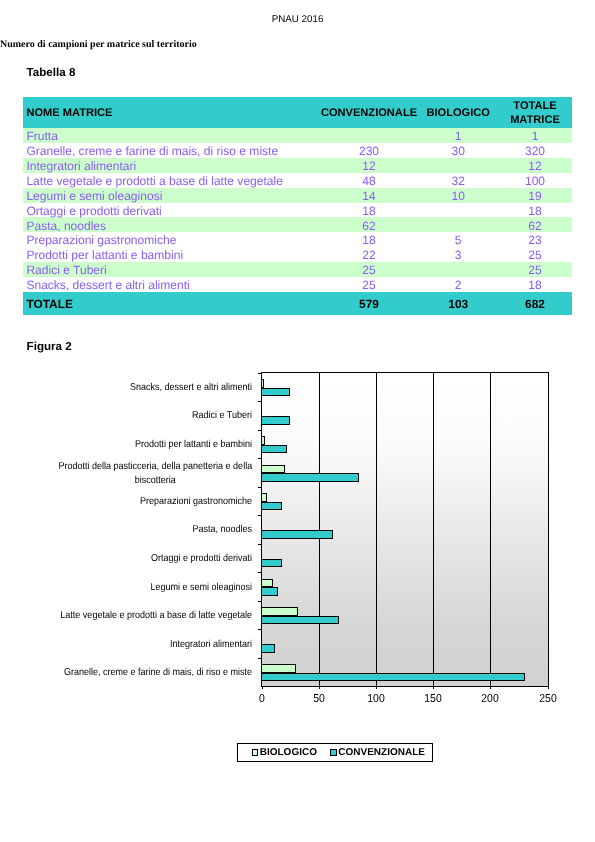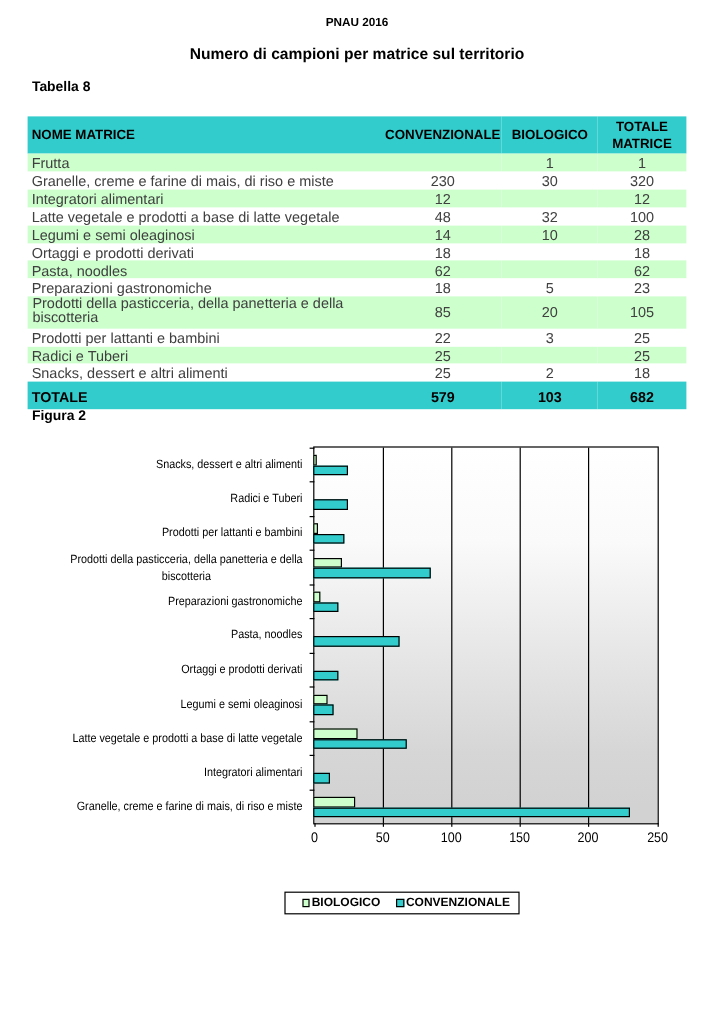--- a/index.html
+++ b/index.html
@@ -5,37 +5,37 @@
 <style>
   html,body{margin:0;padding:0;}
   body{width:595px;height:842px;background:#ffffff;
        font-family:"Liberation Sans",sans-serif;position:relative;overflow:hidden;
        -webkit-font-smoothing:antialiased;
        text-rendering:geometricPrecision;}
   .page{position:absolute;left:0;top:0;width:595px;height:842px;}
 
   
   #page-header{position:absolute;left:0;top:13.8px;width:595px;text-align:center;
-               font-size:9.8px;font-weight:bold;color:#000;line-height:12px;}
-  #doc-title{position:absolute;left:0;top:37px;width:595px;text-align:center;
-             font-size:13px;font-weight:bold;color:#000;line-height:16px;}
+               font-size:9.8px;font-weight:normal;color:#000;line-height:12px;}
+  #doc-title{position:absolute;left:0;top:37px;width:595px;text-align:left;
+             font-size:10px;font-weight:bold;color:#000;line-height:16px;font-family:Liberation Serif, serif;}
 
   
   #table-caption{position:absolute;left:26.6px;top:67px;font-size:11.6px;font-weight:bold;color:#000;line-height:12px;}
   #matrix-table{position:absolute;left:23px;top:97px;width:549px;border-collapse:collapse;
                 table-layout:fixed;}
   #matrix-table td,#matrix-table th{padding:0;margin:0;vertical-align:middle;box-sizing:border-box;}
   #matrix-table thead th{background:#33cccc;color:#000;font-size:11.1px;font-weight:bold;
                          height:31.4px;line-height:14.2px;padding-top:1.4px;padding-bottom:0;vertical-align:middle;}
   #matrix-table th.c-name{text-align:left;padding-left:3.4px;width:296.6px;}
   #matrix-table th.c-num{text-align:center;}
   #matrix-table th.c-conv{width:98.8px;}
   #matrix-table th.c-bio{width:79.6px;}
   #matrix-table th.c-tot{width:74px;}
-  #matrix-table tbody td{font-size:12.05px;color:#404040;height:11.85px;line-height:11.8px;padding-top:3.05px;padding-bottom:0;vertical-align:top;}
+  #matrix-table tbody td{font-size:12.05px;color:#8b5cf6;height:11.85px;line-height:11.8px;padding-top:3.05px;padding-bottom:0;vertical-align:top;}
   #matrix-table td.c-name{text-align:left;padding-left:3.4px;}
   #matrix-table td.c-num{text-align:center;}
   tr.alt td{background:#ccffcc;}
   tr.plain td{background:#ffffff;}
   #matrix-table tbody tr.tall td{height:26.6px;padding-top:0.4px;}
   #matrix-table tbody tr.tall td.c-num{vertical-align:middle;padding-top:0;line-height:12px;}
   #matrix-table tbody tr.tall td.c-name{padding-left:4px;}
   #matrix-table tfoot td{background:#33cccc;color:#000;font-size:11.9px;font-weight:bold;
                          height:23.1px;line-height:12px;padding-top:6.5px;padding-bottom:0;vertical-align:top;}
 
@@ -113,45 +113,39 @@
         <tr class="plain">
           <td class="c-name">Latte vegetale e prodotti a base di latte vegetale</td>
           <td class="c-num">48</td>
           <td class="c-num">32</td>
           <td class="c-num">100</td>
         </tr>
         <tr class="alt">
           <td class="c-name">Legumi e semi oleaginosi</td>
           <td class="c-num">14</td>
           <td class="c-num">10</td>
-          <td class="c-num">28</td>
+          <td class="c-num">19</td>
         </tr>
         <tr class="plain">
           <td class="c-name">Ortaggi e prodotti derivati</td>
           <td class="c-num">18</td>
           <td class="c-num"></td>
           <td class="c-num">18</td>
         </tr>
         <tr class="alt">
           <td class="c-name">Pasta, noodles</td>
           <td class="c-num">62</td>
           <td class="c-num"></td>
           <td class="c-num">62</td>
         </tr>
         <tr class="plain">
           <td class="c-name">Preparazioni gastronomiche</td>
           <td class="c-num">18</td>
           <td class="c-num">5</td>
           <td class="c-num">23</td>
-        </tr>
-        <tr class="alt tall">
-          <td class="c-name">Prodotti della pasticceria, della panetteria e della biscotteria</td>
-          <td class="c-num">85</td>
-          <td class="c-num">20</td>
-          <td class="c-num">105</td>
         </tr>
         <tr class="plain">
           <td class="c-name">Prodotti per lattanti e bambini</td>
           <td class="c-num">22</td>
           <td class="c-num">3</td>
           <td class="c-num">25</td>
         </tr>
         <tr class="alt">
           <td class="c-name">Radici e Tuberi</td>
           <td class="c-num">25</td>

